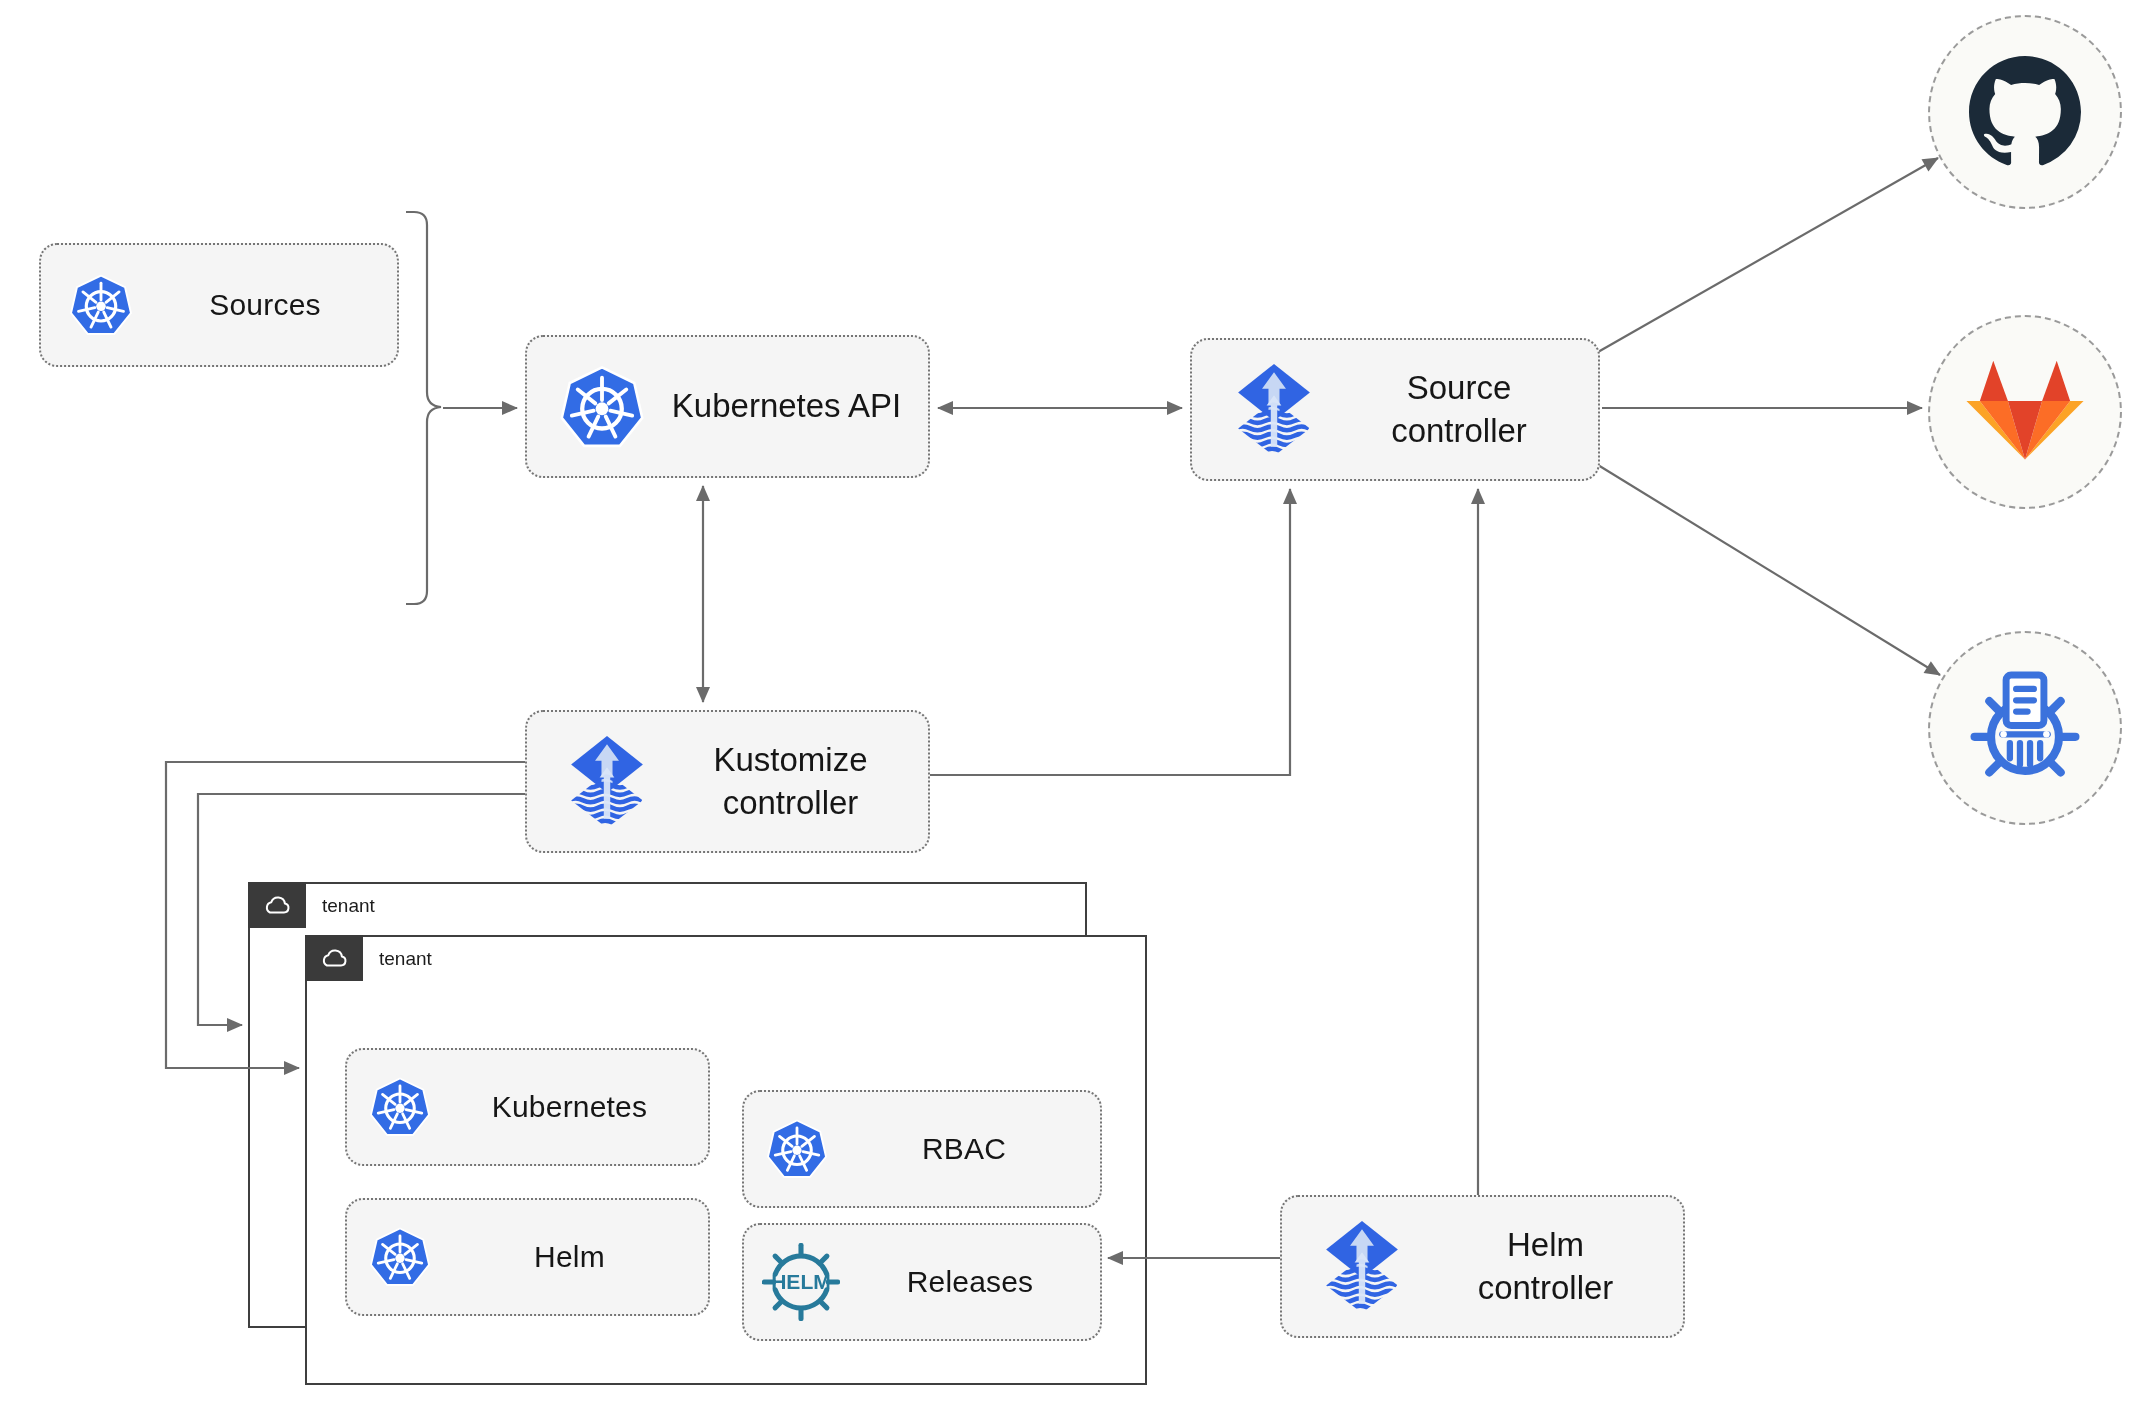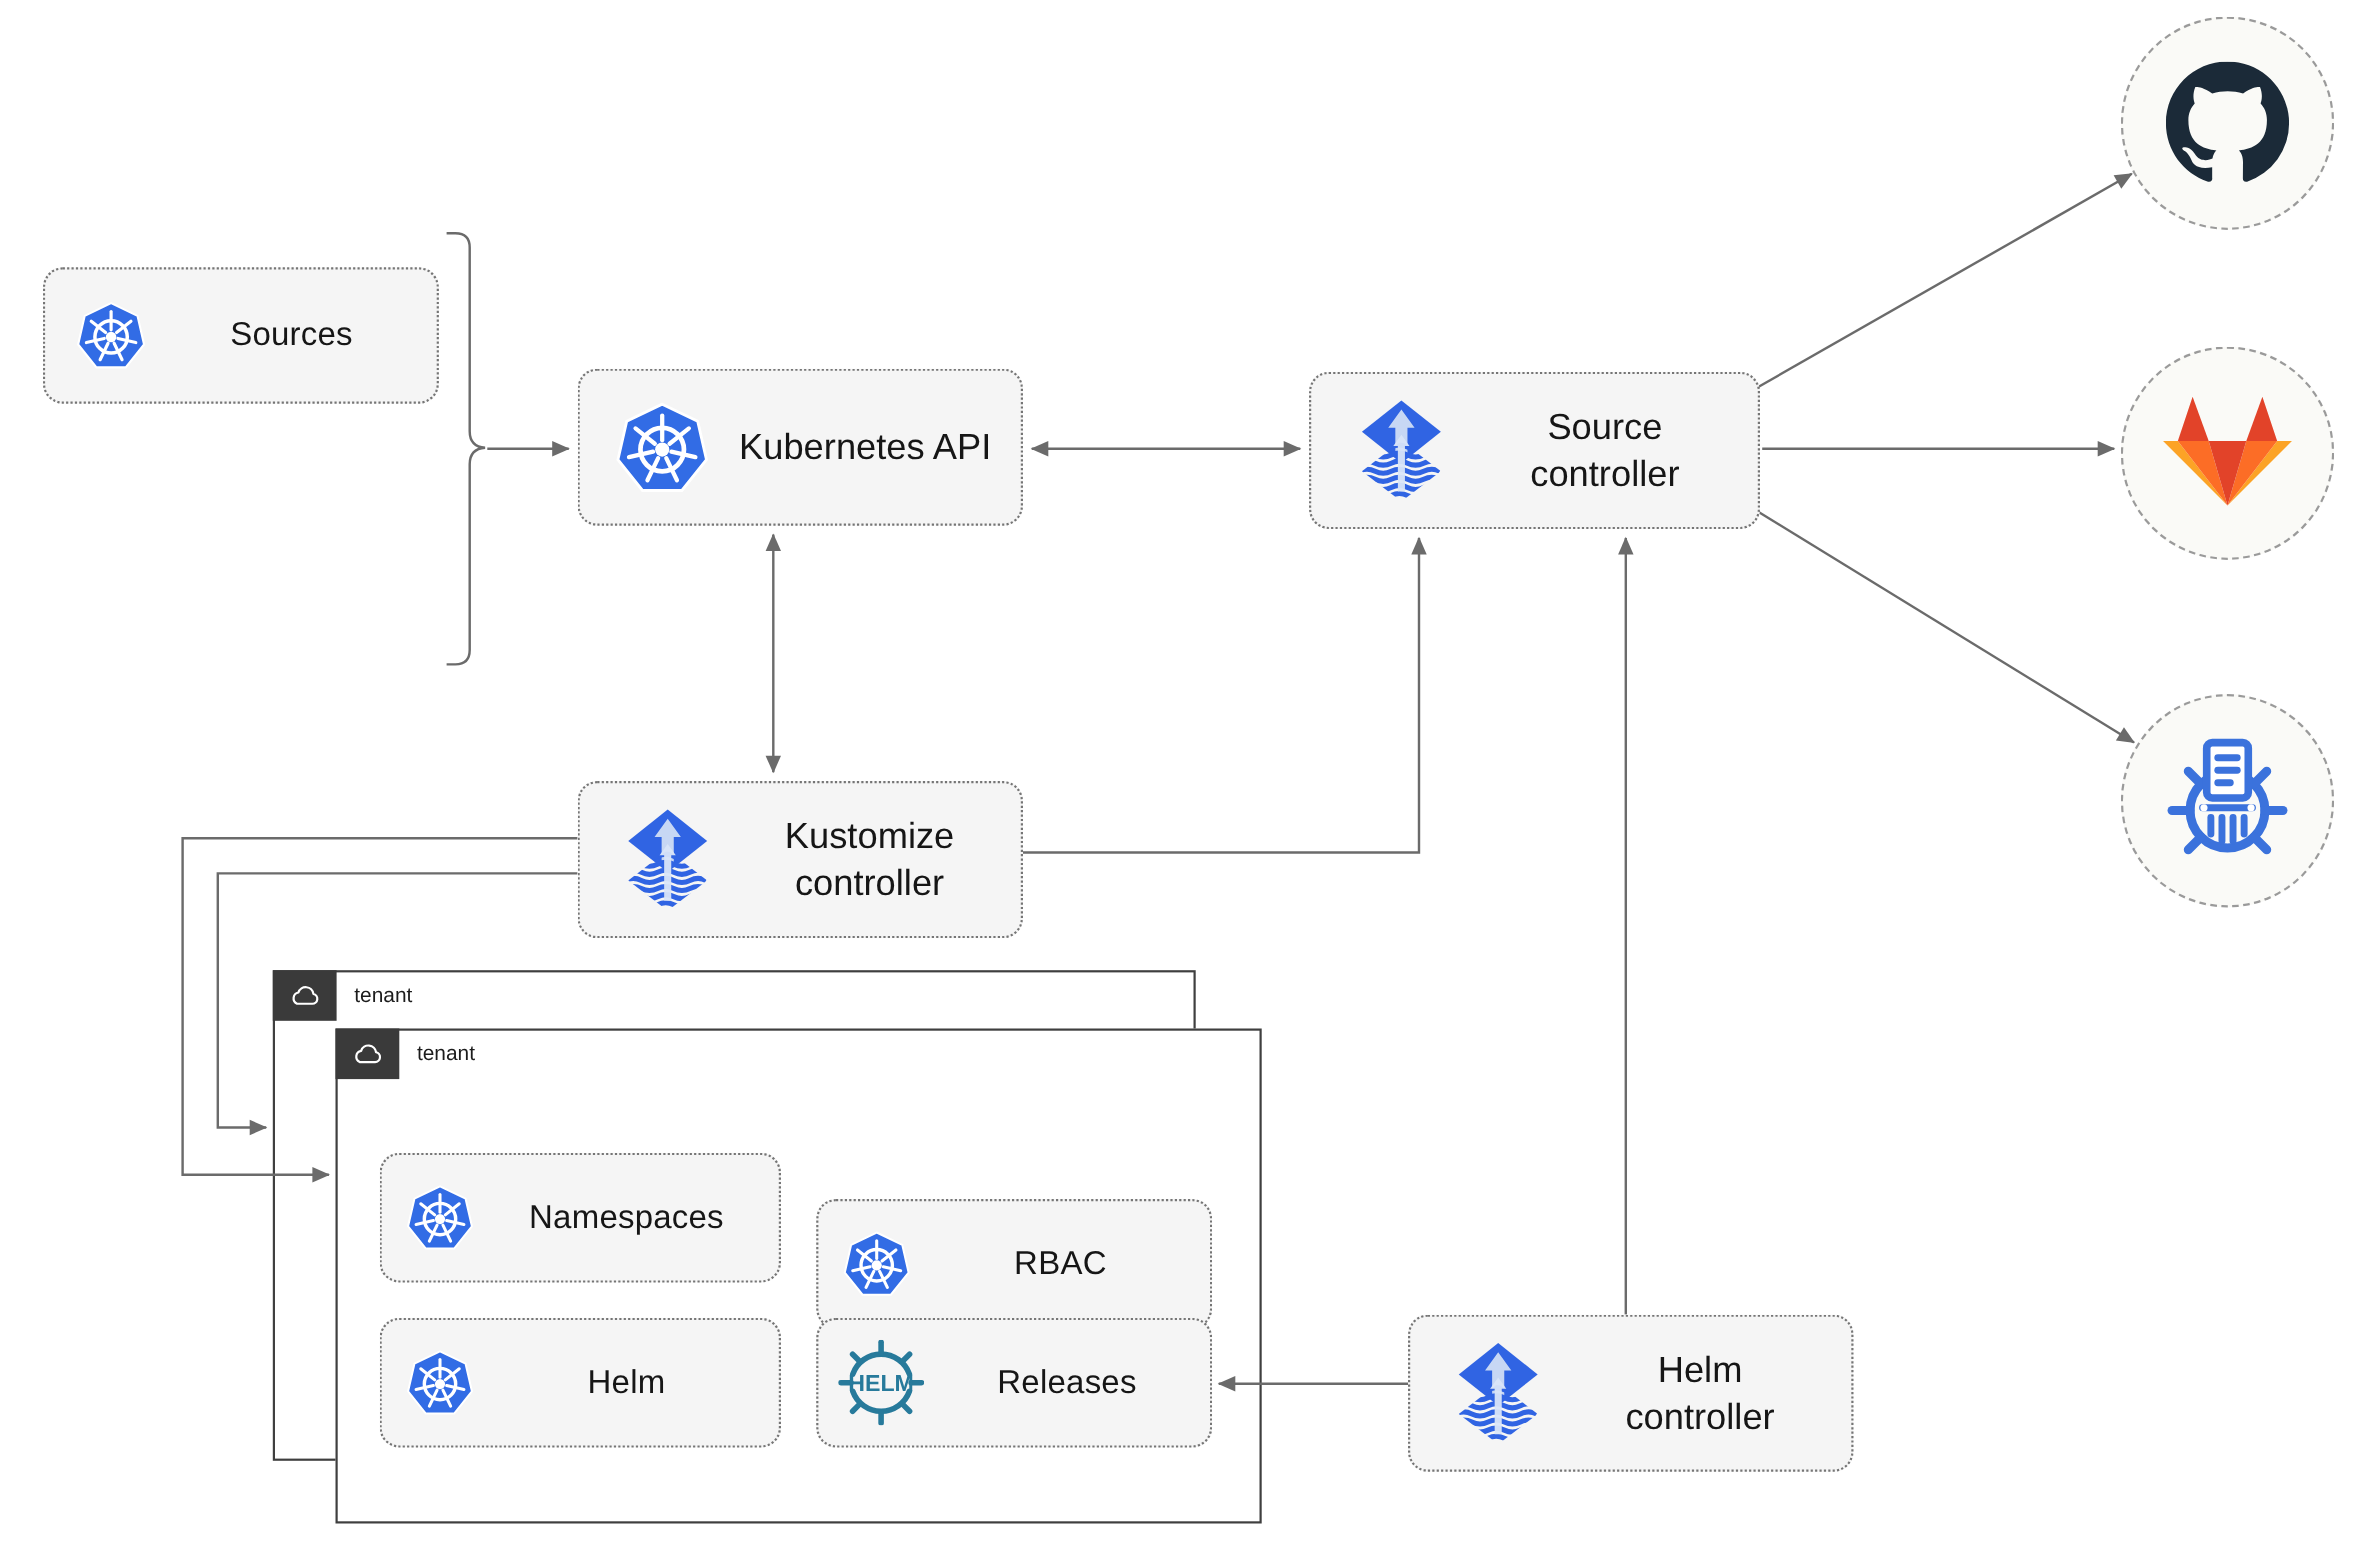--- a/index.html
+++ b/index.html
@@ -228,38 +228,38 @@
     <div class="lbl-lg">
       <div>Helm</div>
       <div>controller</div>
     </div>
   </div>
 
   <div class="ibox" style="left:345px;top:1048px;width:365px;height:118px;">
     <svg class="ic" width="62" height="62" style="margin-left:22px;">
         <use href="#sym-k8s"></use>
       </svg>
-    <div class="lbl">Namespaces</div>
+    <div class="lbl">Kubernetes</div>
   </div>
 
   <div class="ibox" style="left:742px;top:1090px;width:360px;height:118px;">
     <svg class="ic" width="62" height="62" style="margin-left:22px;">
         <use href="#sym-k8s"></use>
       </svg>
     <div class="lbl">RBAC</div>
   </div>
 
   <div class="ibox" style="left:345px;top:1198px;width:365px;height:118px;">
     <svg class="ic" width="62" height="62" style="margin-left:22px;">
         <use href="#sym-k8s"></use>
       </svg>
     <div class="lbl">Helm</div>
   </div>
 
-  <div class="ibox" style="left:742px;top:1198px;width:360px;height:118px;">
+  <div class="ibox" style="left:742px;top:1223px;width:360px;height:118px;">
     <svg class="ic" width="78" height="78" style="margin-left:18px;">
         <use href="#sym-helm"></use>
       </svg>
     <div class="lbl">Releases</div>
   </div>
 
   <div class="remote" style="left:1928px;top:15px;">
     <svg width="112" height="112">
         <use href="#sym-github"></use>
       </svg>

